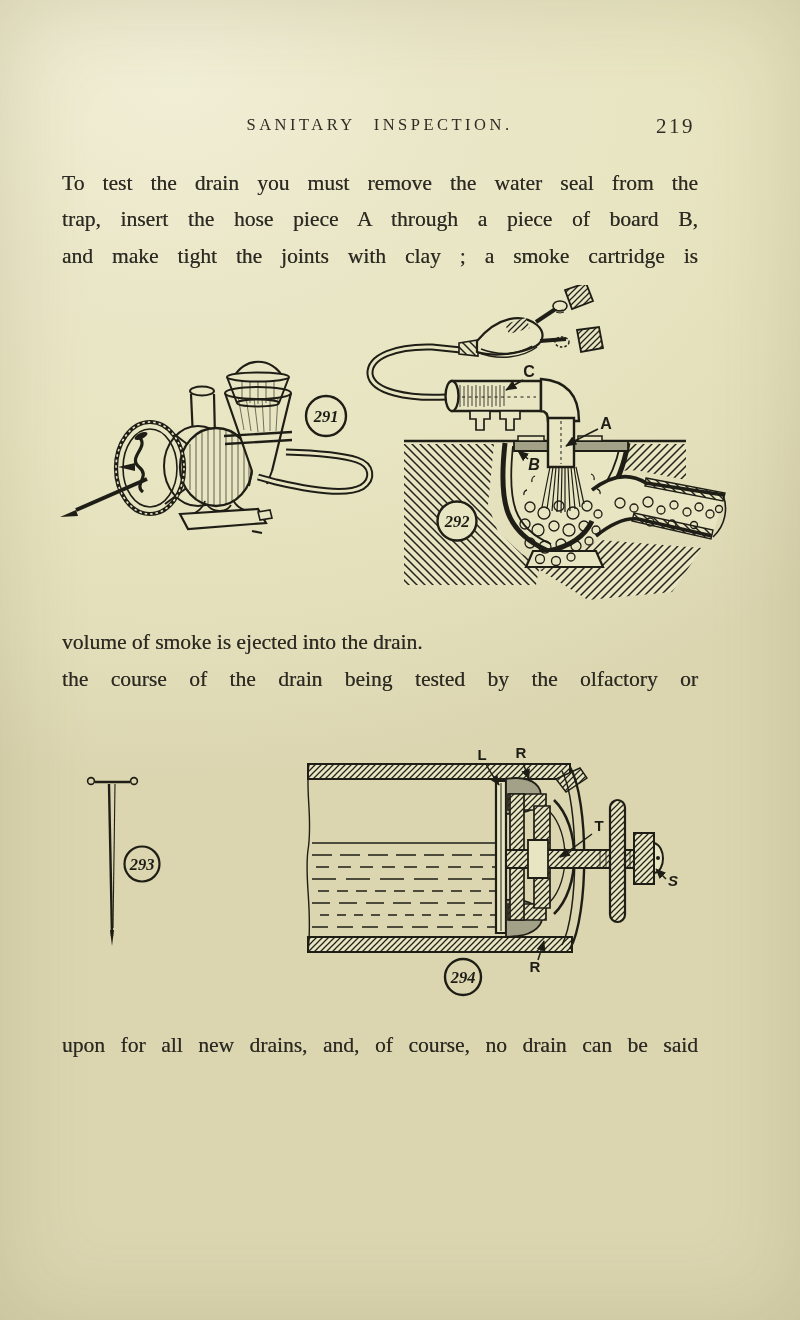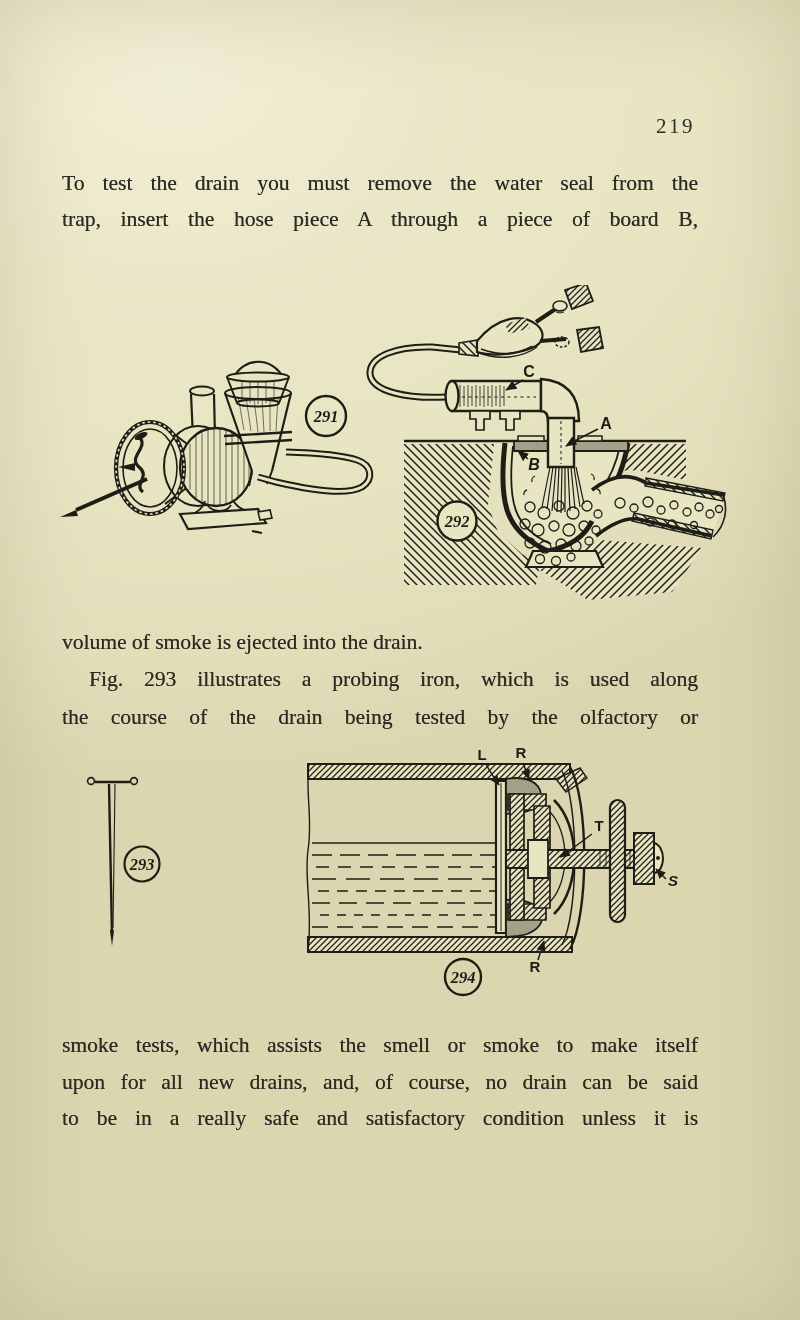--- a/index.html
+++ b/index.html
@@ -33,25 +33,27 @@
   svg text{fill:#1e1d15;}
   .fig-letter{font-family:"Liberation Sans", sans-serif;font-weight:bold;font-size:16px;}
   .fig-letter-sm{font-family:"Liberation Sans", sans-serif;font-weight:bold;font-size:15px;}
   .fig-num{font-family:"Liberation Serif", serif;font-style:italic;font-weight:600;font-size:16.5px;}
 </style>
 </head>
 <body>
 
 <div class="page">
 
+  <div class="header-title">SANITARY INSPECTION.</div>
   <div class="page-number">219</div>
 
   <div class="para" id="para1">
     <div class="ln">To test the drain you must remove the water seal from the</div>
     <div class="ln">trap, insert the hose piece A through a piece of board B,</div>
+    <div class="ln">and make tight the joints with clay ; a smoke cartridge is</div>
   </div>
 
   <svg width="800" height="325" viewBox="0 285 800 325" style="top:285px">
     <defs>
       <pattern id="patA" width="8" height="8" patternUnits="userSpaceOnUse">
         <rect width="8" height="8" fill="#e8e5c2"></rect>
         <path d="M-1,-1 L9,9 M-1,7 L1,9 M7,-1 L9,1" stroke="#23221a" stroke-width="1.5"></path>
       </pattern>
       <pattern id="patB" width="8" height="8" patternUnits="userSpaceOnUse">
         <rect width="8" height="8" fill="#e8e5c2"></rect>
@@ -227,21 +229,20 @@
       <text class="fig-letter" x="534" y="470" text-anchor="middle" stroke="none" font-style="italic">B</text>
       <path d="M528,459 L518,451" stroke-width="1.6" marker-end="url(#ah)"></path>
 
       <circle cx="457" cy="521" r="19.5" fill="#e8e5c2" stroke-width="2.4"></circle>
       <text class="fig-num" x="457" y="527" text-anchor="middle" stroke="none">292</text>
     </g>
   </svg>
 
   <div class="para" id="para2">
     <div class="ln last">volume of smoke is ejected into the drain.</div>
-    <div class="ln indent">Fig. 293 illustrates a probing iron, which is used along</div>
     <div class="ln">the course of the drain being tested by the olfactory or</div>
   </div>
 
   <svg width="800" height="272" viewBox="0 740 800 272" style="top:740px">
 
     <g stroke="#1f1e16" fill="none">
       <path d="M95,782 L130,782" stroke-width="2.6"></path>
       <circle cx="91" cy="781" r="3.4" stroke-width="1.6"></circle>
       <circle cx="134" cy="781" r="3.4" stroke-width="1.6"></circle>
       <path d="M109,784 L112,936" stroke-width="2.4"></path>
@@ -305,18 +306,16 @@
       <path d="M666,879 L656,869" stroke-width="1.5" marker-end="url(#ah)"></path>
       <text class="fig-letter-sm" x="535" y="972" text-anchor="middle" stroke="none">R</text>
       <path d="M538,960 L544,941" stroke-width="1.5" marker-end="url(#ah)"></path>
 
       <circle cx="463" cy="977" r="18" stroke-width="2.4"></circle>
       <text class="fig-num" x="463" y="983" text-anchor="middle" stroke="none">294</text>
     </g>
   </svg>
 
   <div class="para" id="para3">
-    <div class="ln">smoke tests, which assists the smell or smoke to make itself</div>
     <div class="ln">upon for all new drains, and, of course, no drain can be said</div>
-    <div class="ln">to be in a really safe and satisfactory condition unless it is</div>
   </div>
 
 </div>
 
 </body></html>

